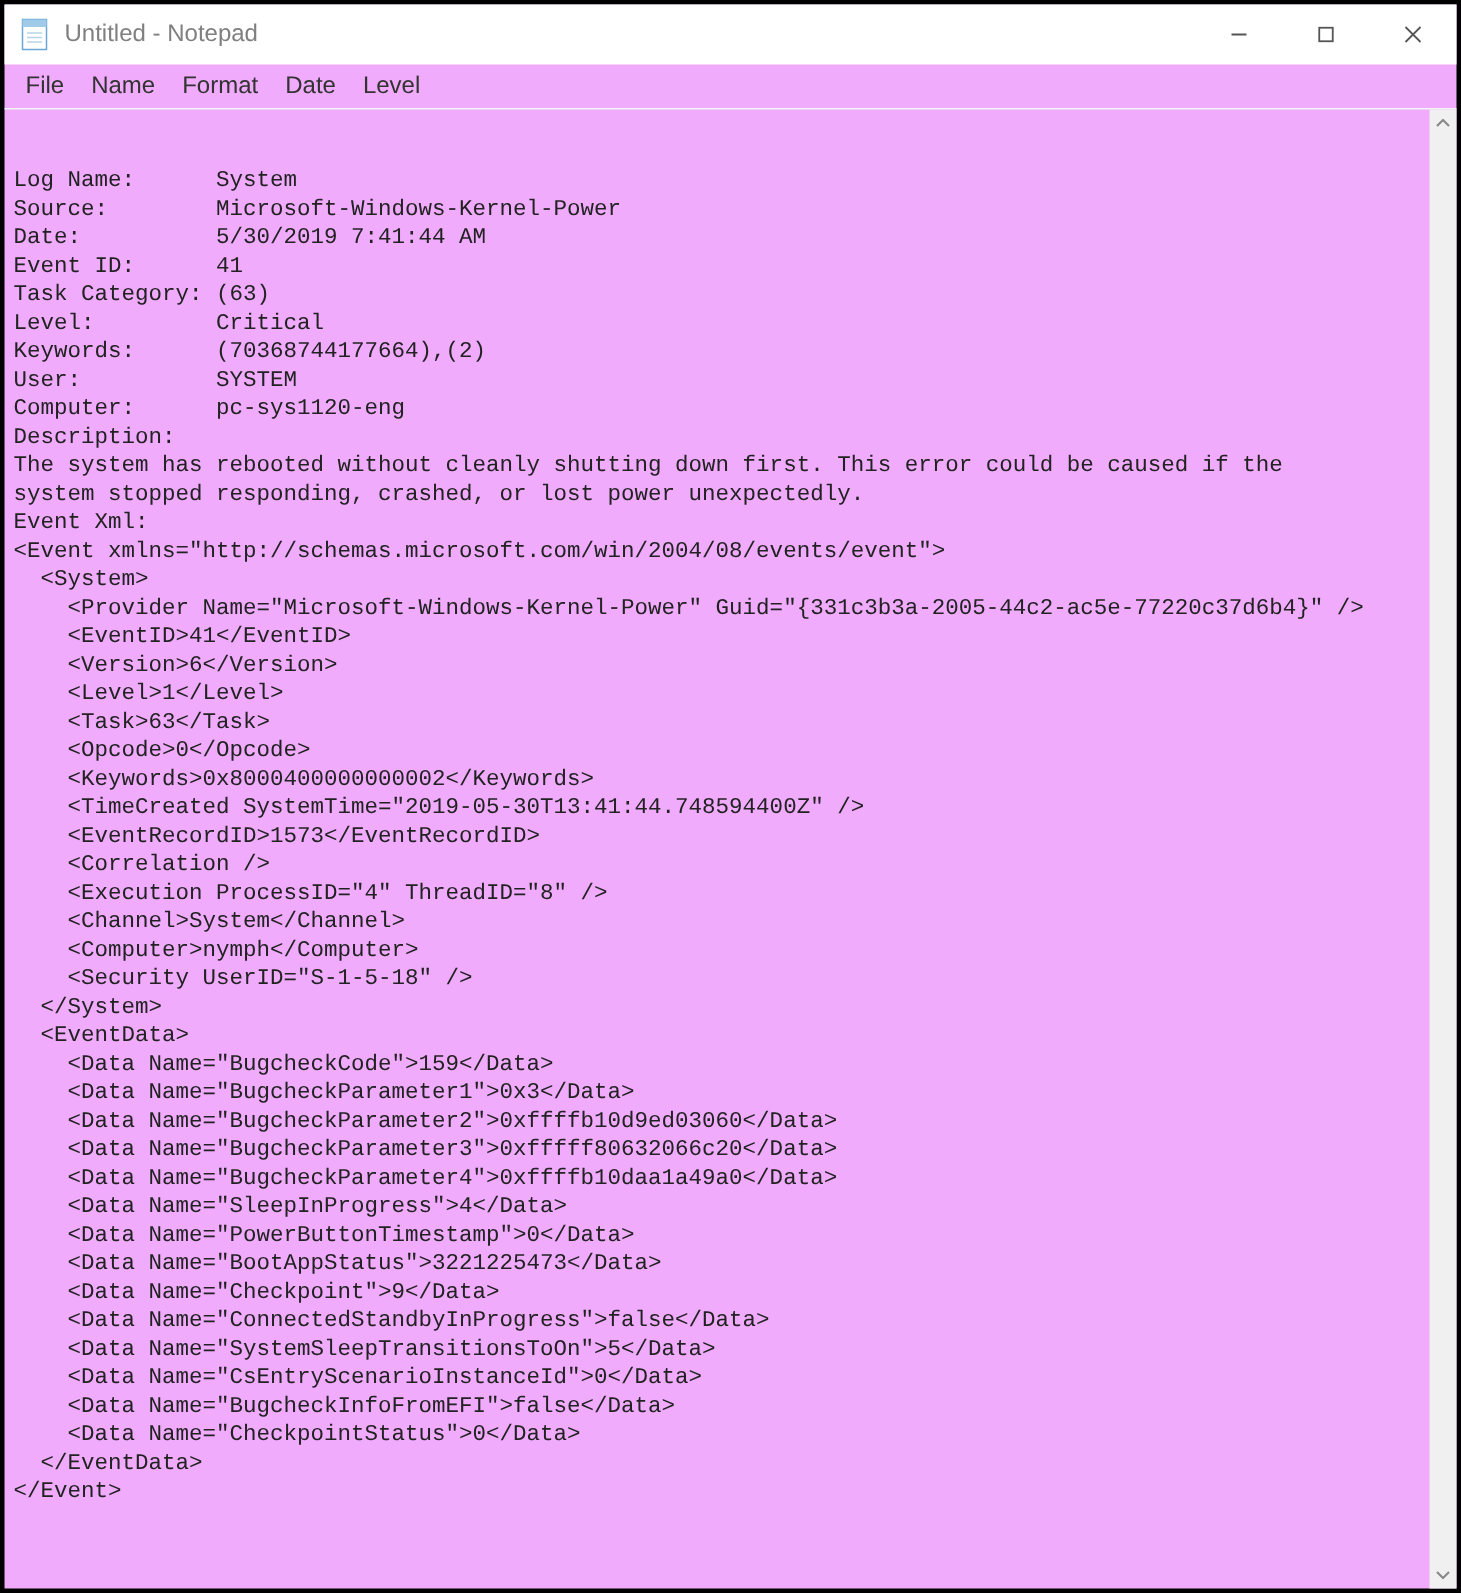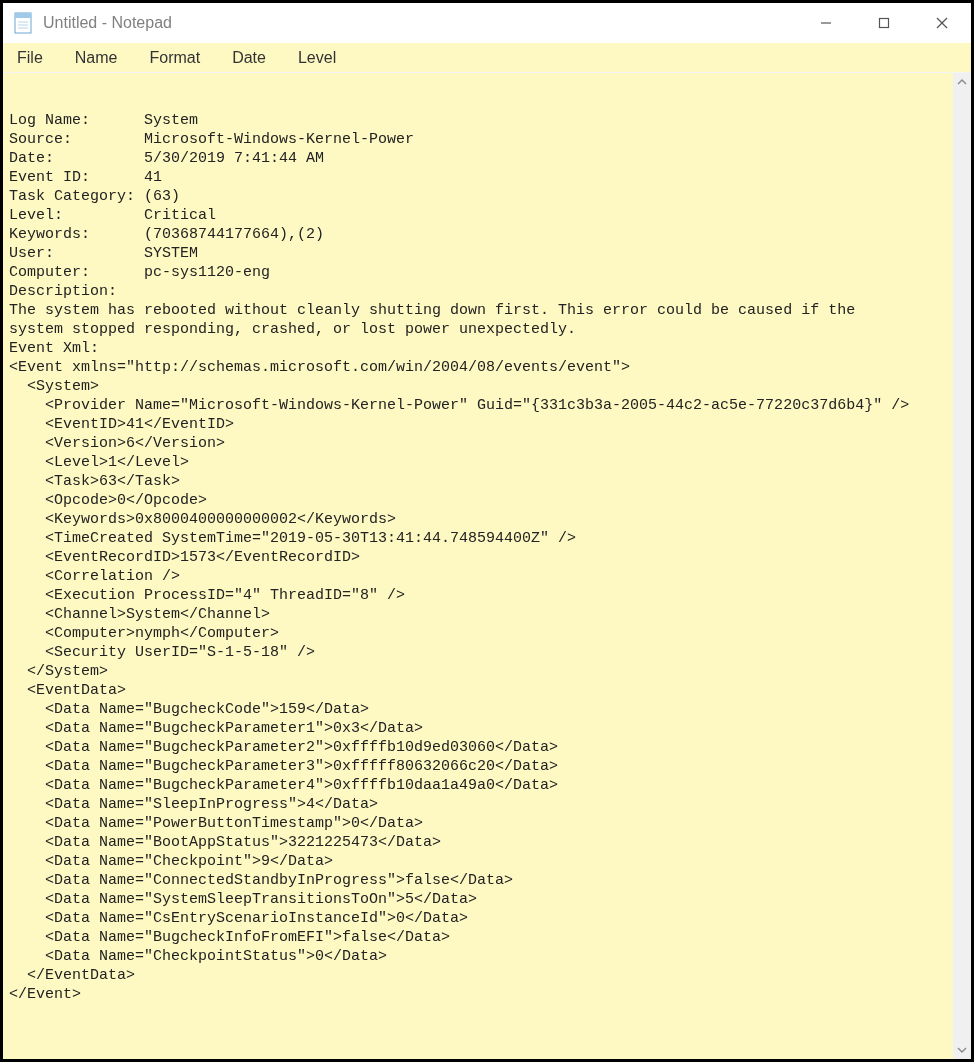--- a/index.html
+++ b/index.html
@@ -6,21 +6,21 @@
   html, body {
     margin: 0; padding: 0;
     width: 974px; height: 1062px;
     font-family: "Segoe UI", Tahoma, sans-serif;
     background: #fff;
     overflow: hidden;
   }
   .window {
     width: 974px; height: 1062px;
     border: 3px solid #000;
-    background: #fef9c3;
+    background: #f0abfc;
     display: flex;
     flex-direction: column;
   }
   .titlebar {
     height: 40px;
     background: #fff;
     display: flex;
     align-items: center;
     padding-left: 10px;
     color: #808080;
@@ -43,21 +43,21 @@
     color: #808080;
   }
   .win-btn svg { stroke: #555; stroke-width: 1.2; fill: none; }
   .menubar {
     height: 30px;
     display: flex;
     align-items: center;
     padding: 0 8px;
     font-size: 16px;
     color: #333;
-    gap: 20px;
+    gap: 6px;
     flex-shrink: 0;
     border-bottom: 1px solid #f4f4f4;
   }
   .menubar .menu-item { padding: 2px 6px; }
   .content-wrap {
     flex: 1 1 auto;
     display: flex;
     min-height: 0;
   }
   .content {

